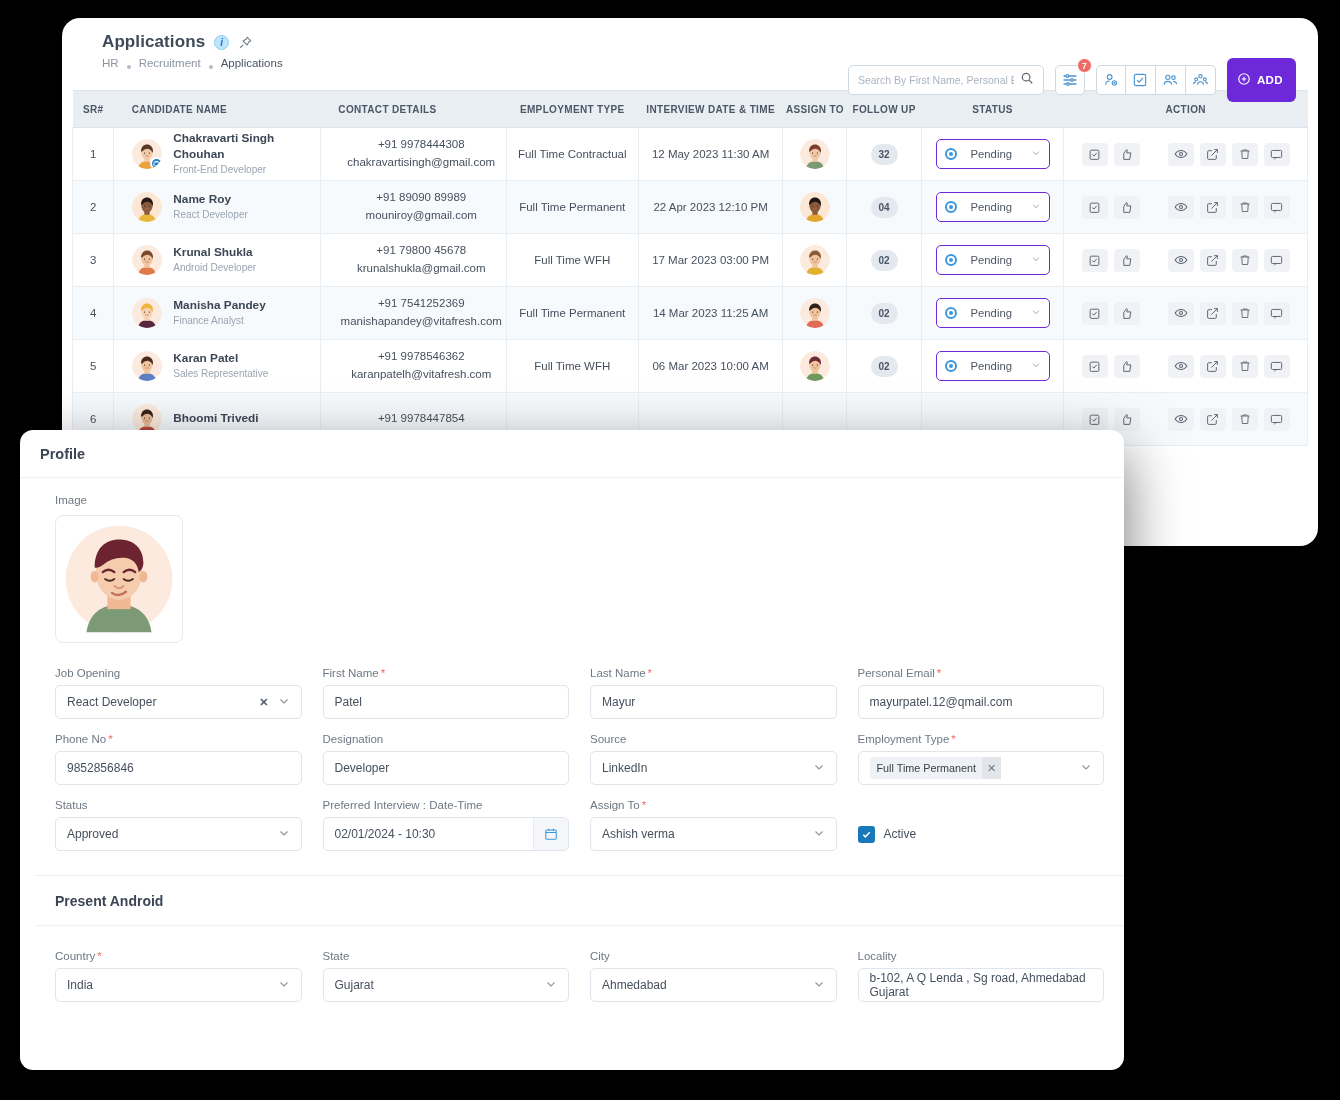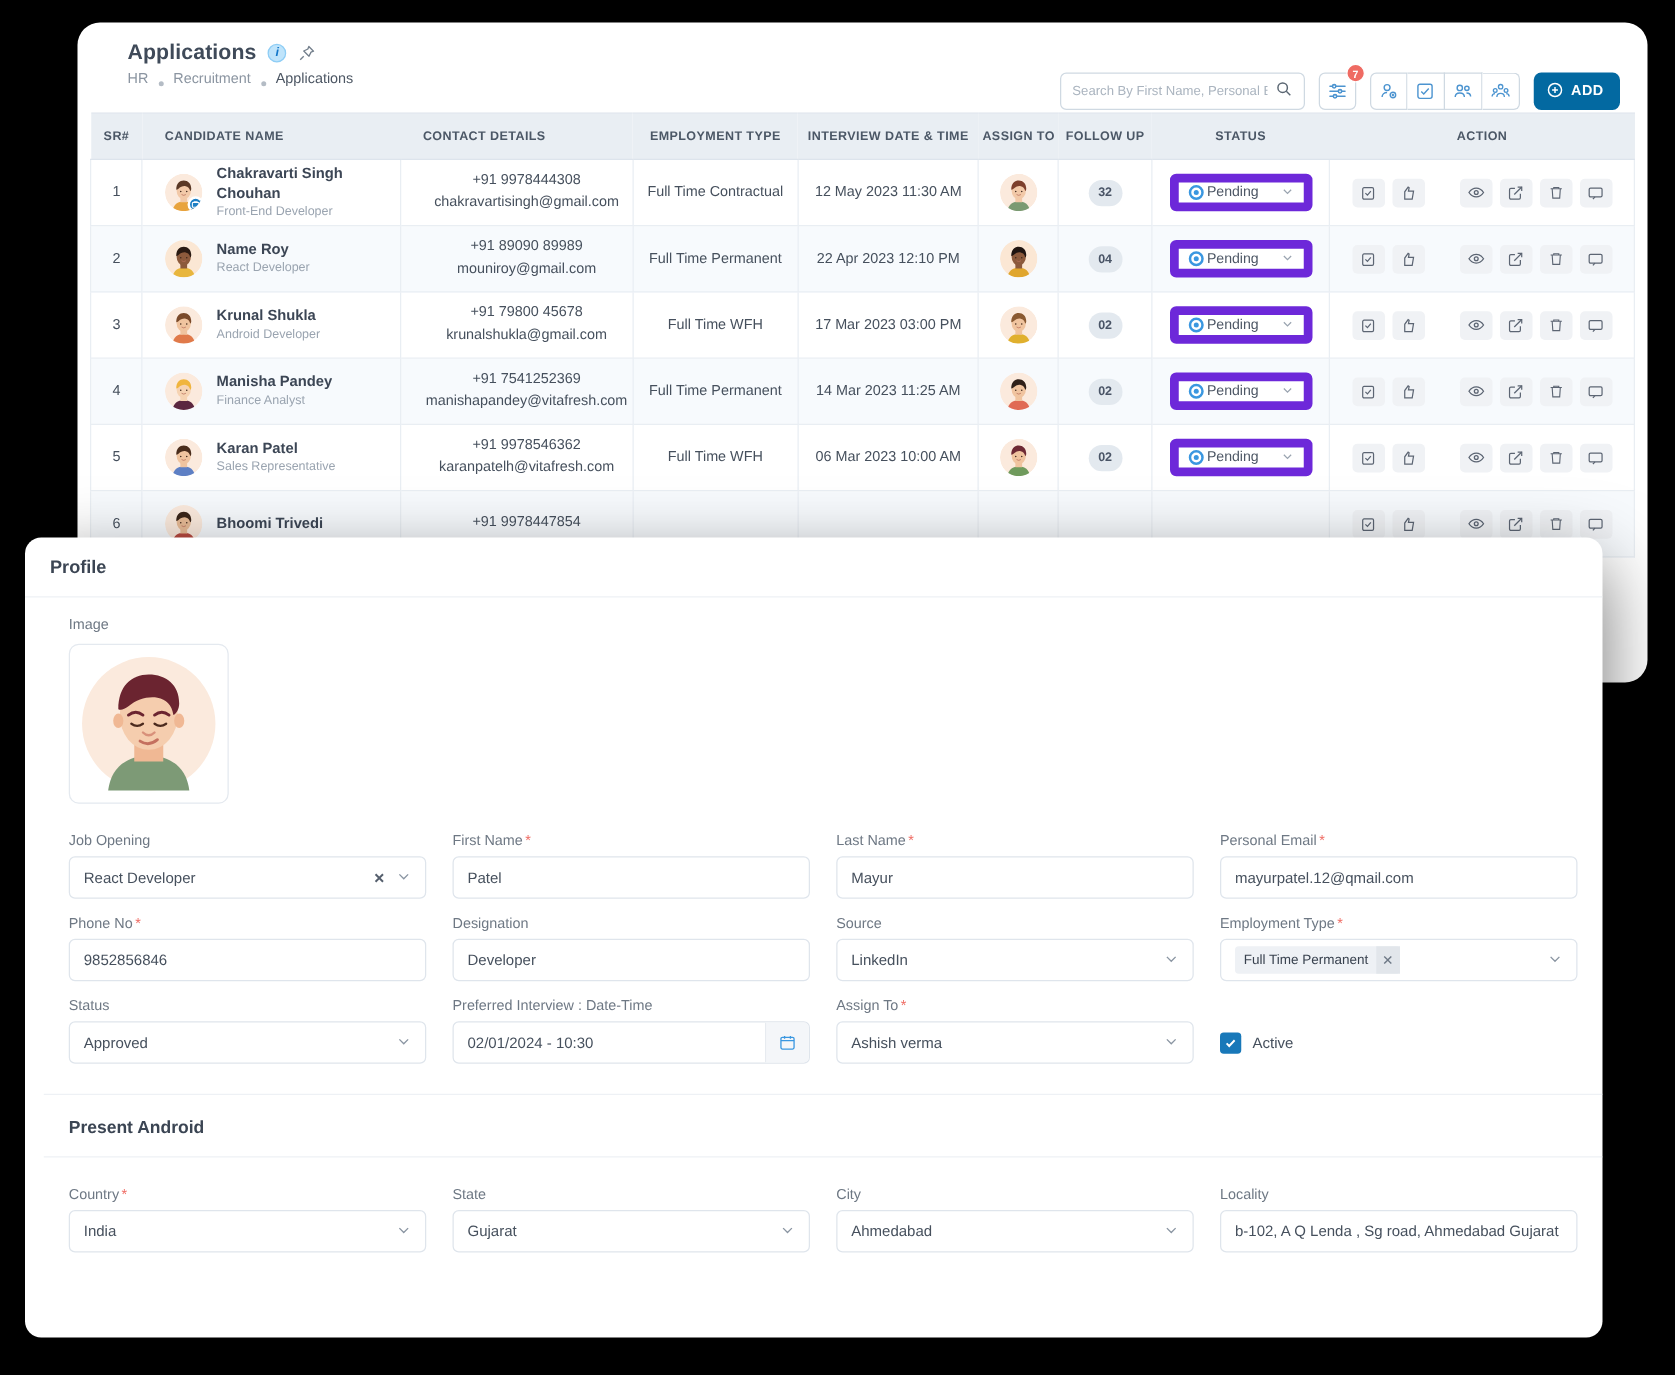--- a/index.html
+++ b/index.html
@@ -55,21 +55,21 @@
     position: absolute; top: -7px; right: -7px; min-width: 15px; height: 15px;
     border-radius: 50%; background: #ef6b63; color: #fff; font-size: 8.5px;
     font-weight: 700; display: flex; align-items: center; justify-content: center;
     border: 1.5px solid #fff;
   }
   .icon-group { display: flex; }
   .icon-group .icon-btn { border-radius: 0; border-left-width: 0; }
   .icon-group .icon-btn:first-child { border-radius: 5px 0 0 5px; border-left-width: 1px; }
   .icon-group .icon-btn:last-child { border-radius: 0 5px 5px 0; }
   .add-btn {
-    height: 30px; padding: 0 13px 0 10px; border-radius: 6px; background: #0369a1;
+    height: 44px; padding: 0 13px 0 10px; border-radius: 6px; background: #6d28d9;
     color: #fff; font-size: 11.5px; font-weight: 700; letter-spacing: .4px;
     display: flex; align-items: center; gap: 6px; border: 0; cursor: pointer;
     font-family: "Liberation Sans", sans-serif;
   }
 
   
   .table-wrap { padding: 0 10px; }
   table.grid { width: 100%; border-collapse: collapse; table-layout: fixed; }
   table.grid th {
     background: #e9eef3; color: #4b5766; font-size: 10px; font-weight: 700;
@@ -93,37 +93,37 @@
   .cand-name { font-size: 11.8px; font-weight: 700; color: #3c4655; line-height: 1.35; }
   .cand-role { font-size: 10px; color: #9aa4b0; line-height: 1.35; }
   .contact-cell { text-align: left; padding-left: 16px; line-height: 1.55; color: #4a5462; font-size: 11.3px; }
   .assign-cell { display: flex; justify-content: center; }
   .follow-pill {
     display: inline-flex; align-items: center; justify-content: center;
     width: 27px; height: 21px; border-radius: 11px; background: #e3e9ef;
     font-size: 10px; font-weight: 700; color: #495466;
   }
   .status-sel {
-    margin: 0 auto; width: 114px; height: 30px; border: 7px solid #6d28d9; border-radius: 5px;
-    background: #fff; display: flex; align-items: center; gap: 3px; padding: 0 8px;
+    margin: 0 auto; width: 114px; height: 30px; border: 1px solid #6d28d9; border-radius: 5px;
+    background: #fff; display: flex; align-items: center; gap: 14px; padding: 0 8px;
     font-size: 11.3px; color: #4d5765;
   }
   .radio-dot { width: 12px; height: 12px; border-radius: 50%; border: 2px solid #3a97e0; position: relative; flex: 0 0 12px; }
   .radio-dot::after { content:""; position:absolute; inset: 2px; border-radius:50%; background:#3a97e0; }
   .chev { margin-left: auto; color: #9aa4b0; font-size: 9px; }
   .action-cell { display: flex; align-items: center; justify-content: center; gap: 6px; }
   .act-btn {
     width: 26px; height: 23px; border-radius: 4px; background: #f0f2f5;
     display: flex; align-items: center; justify-content: center; color: #5c6573;
   }
   .act-gap { width: 16px; }
 
   
   .modal {
-    position: absolute; left: 20px; top: 430px; width: 1262px; height: 640px;
+    position: absolute; left: 20px; top: 430px; width: 1104px; height: 640px;
     background: #ffffff; border-radius: 13px;
     box-shadow: 0 22px 60px rgba(0,0,0,0.55);
     overflow: hidden;
   }
   .modal-head { height: 48px; display: flex; align-items: center; padding: 0 20px;
     border-bottom: 1px solid #eef1f5; }
   .modal-title { font-size: 14.5px; font-weight: 700; color: #3b4553; }
   .modal-body { padding: 16px 20px 0 35px; }
   .field-label { font-size: 11.5px; color: #6e7884; margin-bottom: 6px; }
   .req { color: #ef6b63; margin-left: 2px; }

